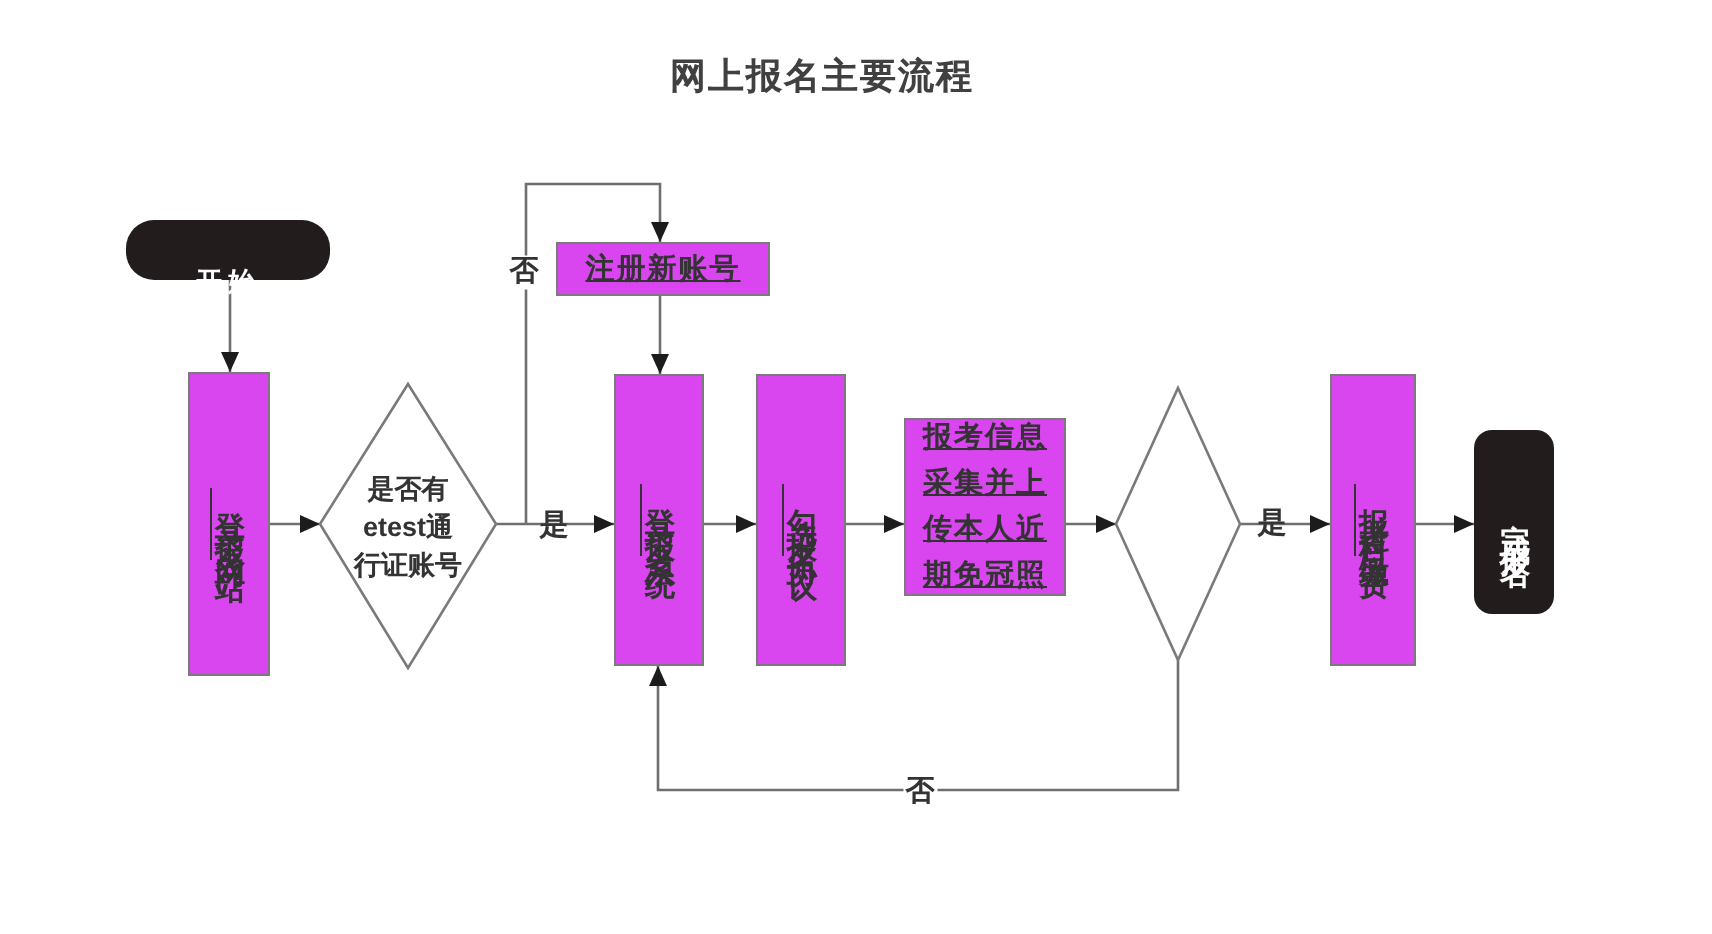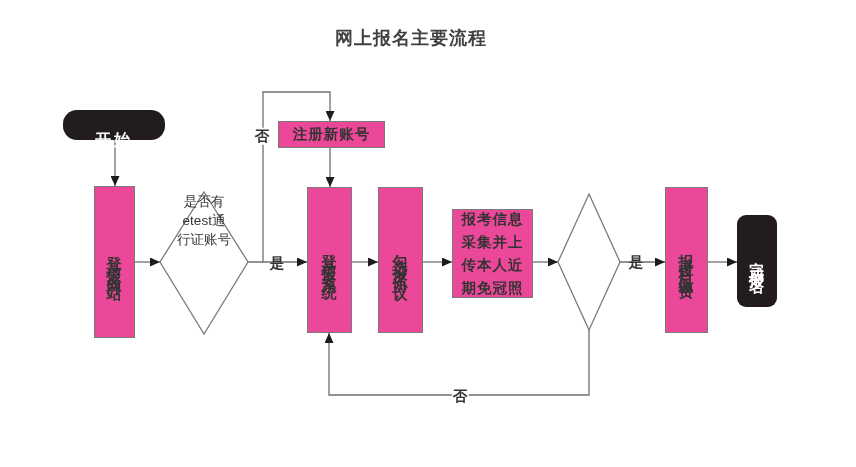--- a/index.html
+++ b/index.html
@@ -10,30 +10,30 @@
   .canvas{position:relative;width:856px;height:467px;background:var(--background);
           font-family:"Liberation Sans",sans-serif;overflow:hidden;}
   .title{position:absolute;left:411px;top:26px;transform:translateX(-50%);
          font-size:18px;font-weight:bold;color:#404040;letter-spacing:1px;white-space:nowrap;}
   .wires{position:absolute;left:0;top:0;}
   .edge{fill:none;stroke:var(--line);stroke-width:1.3px;}
   .arrowhead{fill:var(--arrow);}
   .diamond{fill:#ffffff;stroke:var(--box_border);stroke-width:1.3px;}
   .node{position:absolute;box-sizing:border-box;display:flex;align-items:center;
         justify-content:center;color:var(--text);font-weight:bold;}
-  .box{background:#ec4899;border:1.4px solid var(--box_border);}
+  .box{background:#d946ef;border:1.4px solid var(--box_border);text-decoration:underline;}
   .terminal{background:var(--terminal_bg);color:var(--terminal_text);border-radius:14px;}
   .vtext{writing-mode:vertical-rl;text-orientation:upright;letter-spacing:6px;
          font-size:15px;line-height:1;}
   .hlabel{font-size:14.5px;letter-spacing:1px;}
-  .startlabel{font-size:16px;letter-spacing:3px;margin-top:31px;}
+  .startlabel{font-size:13px;letter-spacing:3px;margin-top:31px;}
   .mlabel{white-space:pre-line;text-align:center;font-size:13.5px;line-height:19px;}
   .mlabel.big{font-size:14.5px;line-height:23px;letter-spacing:1px;}
-  .dlabel{position:absolute;display:flex;justify-content:center;
-          color:var(--text);font-weight:normal;}
+  .dlabel{position:absolute;display:flex;align-items:center;justify-content:center;
+          color:var(--text);font-weight:bold;}
   .elabel{position:absolute;transform:translate(-50%,-50%);font-size:14.5px;
           font-weight:bold;color:var(--text);line-height:1;}
   .elabel.bg{background:#ffffff;padding:1px 1px;}
 </style>
 </head>
 <body>
 
 <div class="canvas">
 
   <div class="title">网上报名主要流程</div>

